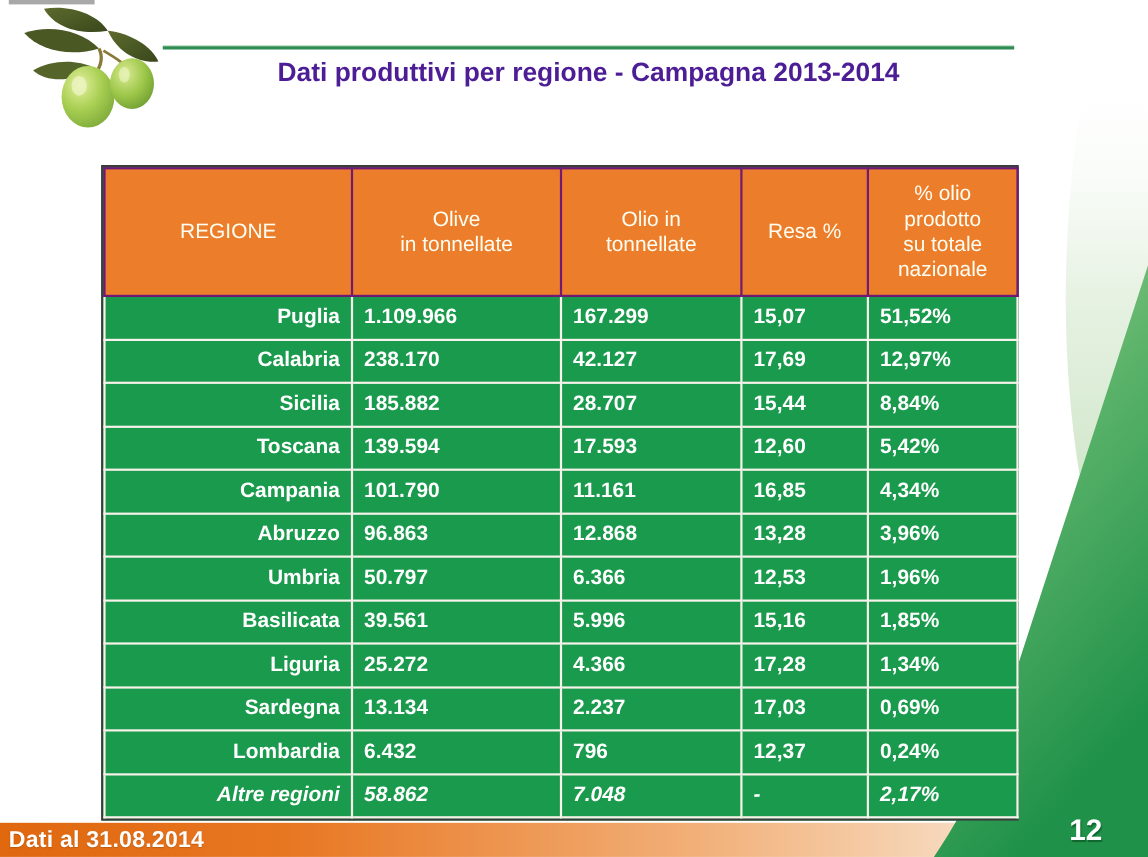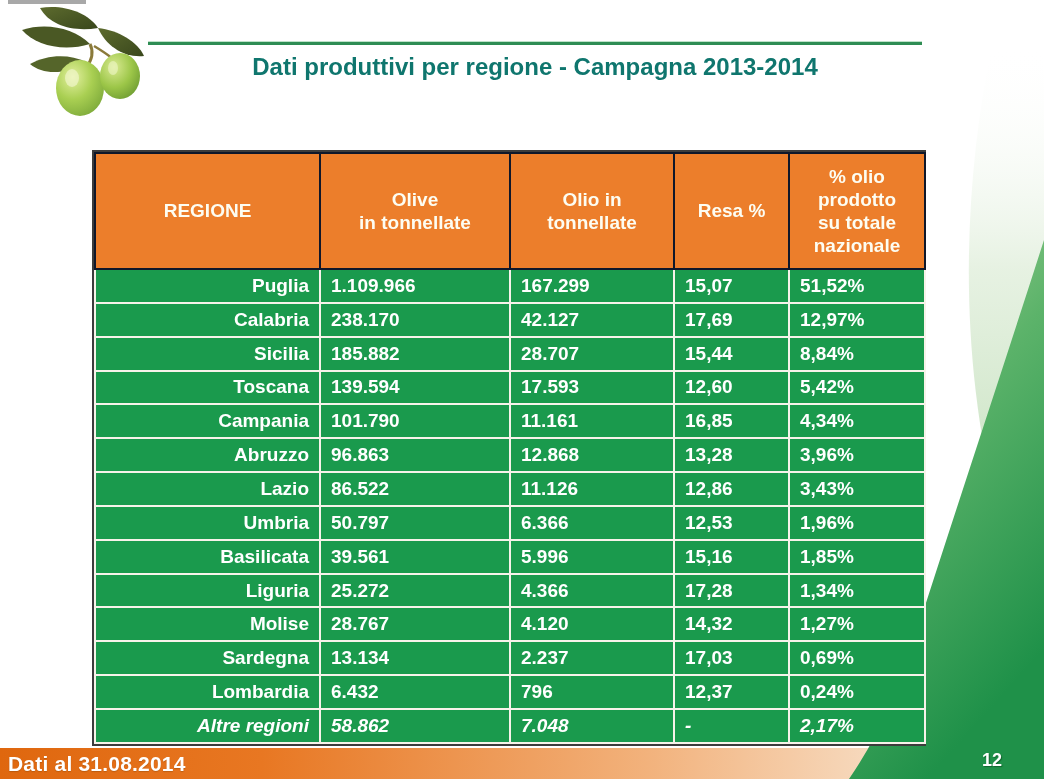--- a/index.html
+++ b/index.html
@@ -13,34 +13,34 @@
   .swoosh{position:absolute;top:0;right:0;width:300px;height:779px;z-index:2;pointer-events:none;}
   .olive-art{position:absolute;left:2px;top:2px;width:160px;height:118px;z-index:3;}
   
   .title-wrap{position:absolute;left:140px;top:36px;width:790px;text-align:center;z-index:4;}
   .slide-title{
     font-size:31px;font-weight:bold;color:#2a8452;letter-spacing:.2px;line-height:1.15;
   }
   .title-rule{height:0;border-bottom:3px solid #2f8d54;margin:6px auto 0 auto;width:98%;
     box-shadow:0 -1px 0 #bfe3c9;}
   .slide-subtitle{
-    margin-top:8px;font-size:24px;font-weight:bold;color:#0f766e;
+    margin-top:8px;font-size:24px;font-weight:bold;color:#4c1d95;
   }
   
   .table-wrap{
     position:absolute;left:92px;top:150px;width:834px;height:596px;
     border:2px solid #3c3c3c;box-sizing:border-box;z-index:5;background:#1a9a4d;
   }
   table.data{
     border-collapse:collapse;table-layout:fixed;width:100%;height:100%;
   }
   table.data th{
-    background:#ec7e2b;color:#fdfdf2;font-size:19px;font-weight:bold;
+    background:#ec7e2b;color:#fdfdf2;font-size:19px;font-weight:normal;
     text-align:center;vertical-align:middle;white-space:pre-line;line-height:1.22;
-    border:2px solid #0f172a;padding:2px;
+    border:2px solid #701a75;padding:2px;
   }
   table.data thead tr{height:116px;}
   table.data td{
     background:#1a9a4d;color:#ffffff;font-size:19px;font-weight:bold;
     border:2px solid #f7f3ea;padding:0 10px;vertical-align:middle;
   }
   table.data td.region{text-align:right;padding-left:8px;}
   table.data td.num{text-align:left;}
   table.data tr.italic td{font-style:italic;}
   
@@ -48,21 +48,21 @@
     position:absolute;left:0;bottom:0;width:1044px;height:31px;z-index:1;
     background:linear-gradient(to right,#df670e 0%,#e87722 25%,#f2b27c 62%,#f7dcc2 85%,#f8e3cd 100%);
   }
   .footer-note{
     position:absolute;left:8px;bottom:3px;z-index:6;
     color:#ffffff;font-size:21px;font-weight:bold;letter-spacing:.2px;
     text-shadow:0 1px 1px rgba(120,60,0,.35);
   }
   .page-number{
     position:absolute;right:42px;bottom:8px;z-index:6;
-    color:#ffffff;font-size:18px;font-weight:bold;
+    color:#ffffff;font-size:27px;font-weight:bold;
     text-shadow:1px 1px 1px rgba(0,60,20,.5);
   }
 </style>
 </head>
 <body>
 
 <div class="top-gray-bar"></div>
 
 <svg class="swoosh" viewBox="0 0 300 779" aria-hidden="true">
   <defs>
@@ -183,53 +183,39 @@
         <td class="num">4,34%</td>
       </tr>
         <tr>
         <td class="region">Abruzzo</td>
         <td class="num">96.863</td>
         <td class="num">12.868</td>
         <td class="num">13,28</td>
         <td class="num">3,96%</td>
       </tr>
         <tr>
-        <td class="region">Lazio</td>
-        <td class="num">86.522</td>
-        <td class="num">11.126</td>
-        <td class="num">12,86</td>
-        <td class="num">3,43%</td>
-      </tr>
-        <tr>
         <td class="region">Umbria</td>
         <td class="num">50.797</td>
         <td class="num">6.366</td>
         <td class="num">12,53</td>
         <td class="num">1,96%</td>
       </tr>
         <tr>
         <td class="region">Basilicata</td>
         <td class="num">39.561</td>
         <td class="num">5.996</td>
         <td class="num">15,16</td>
         <td class="num">1,85%</td>
       </tr>
         <tr>
         <td class="region">Liguria</td>
         <td class="num">25.272</td>
         <td class="num">4.366</td>
         <td class="num">17,28</td>
         <td class="num">1,34%</td>
-      </tr>
-        <tr>
-        <td class="region">Molise</td>
-        <td class="num">28.767</td>
-        <td class="num">4.120</td>
-        <td class="num">14,32</td>
-        <td class="num">1,27%</td>
       </tr>
         <tr>
         <td class="region">Sardegna</td>
         <td class="num">13.134</td>
         <td class="num">2.237</td>
         <td class="num">17,03</td>
         <td class="num">0,69%</td>
       </tr>
         <tr>
         <td class="region">Lombardia</td>

